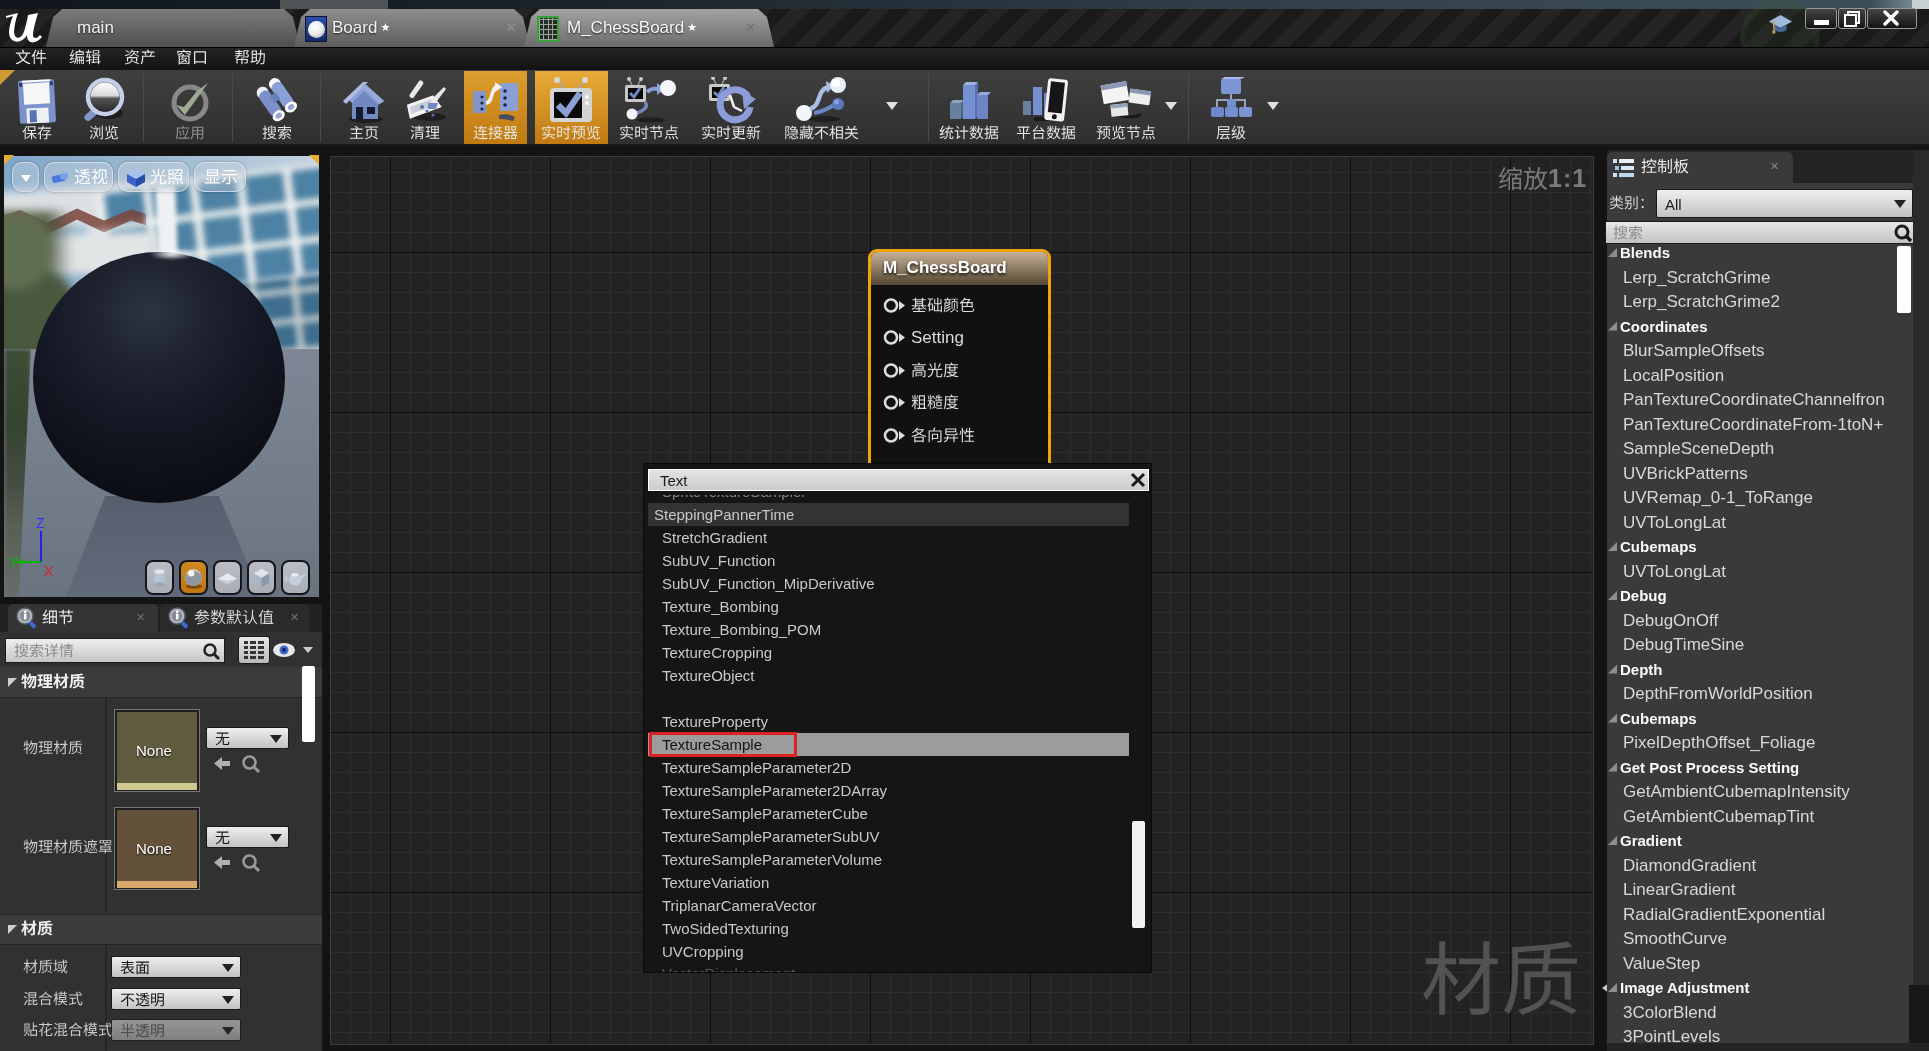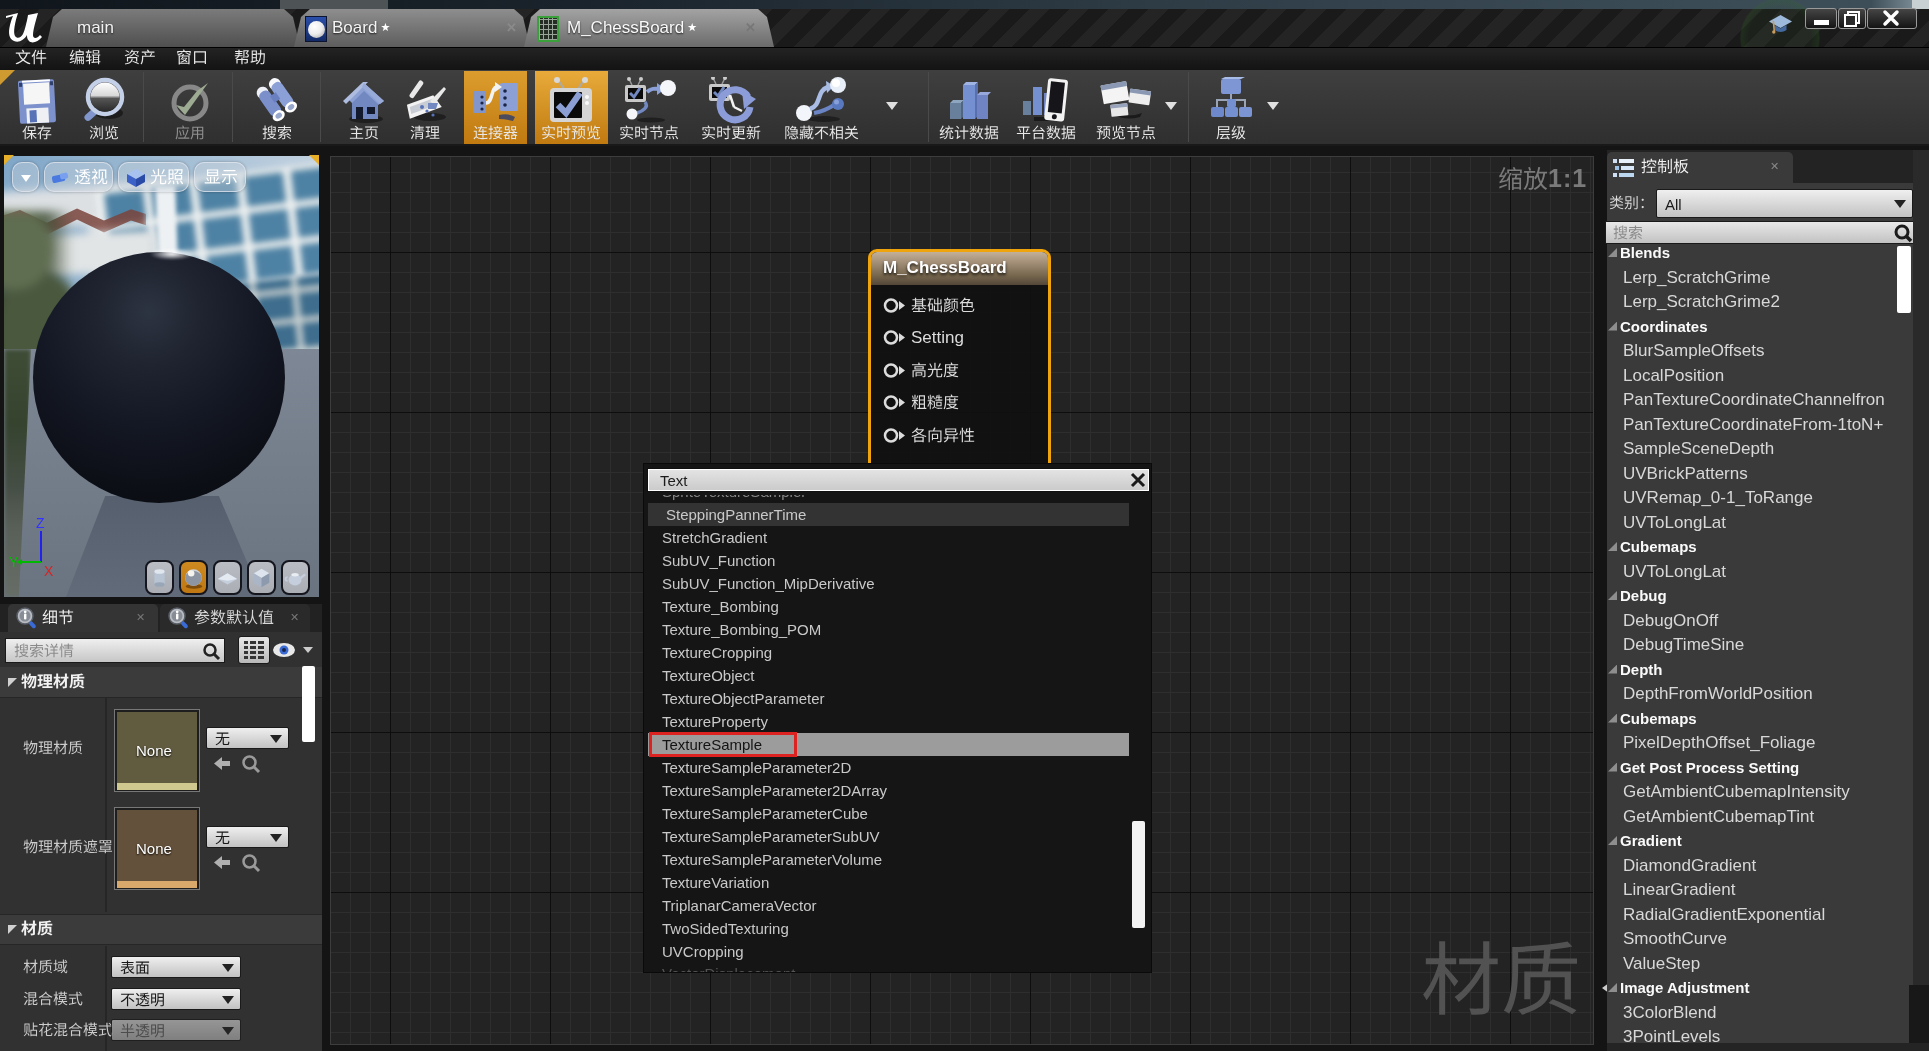--- a/index.html
+++ b/index.html
@@ -694,21 +694,21 @@
     <div class="abs" style="left:3px;top:4px;width:503px;height:24px;background:linear-gradient(#e4e4e4,#cacaca);border:1px solid #101010;box-shadow:inset 0 0 0 1px #fff">
       <div class="abs" style="left:12px;top:3px;font-size:15px;color:#1c1c1c">Text</div>
       <svg class="abs" style="left:482px;top:3px" width="16" height="16" viewBox="0 0 16 16">
         <path d="M2 2 L14 14 M14 2 L2 14" stroke="#1a1a1a" stroke-width="3"></path>
       </svg>
     </div>
 <div class="abs" style="left:4px;top:31px;width:481px;height:8px;overflow:hidden">
       <div style="margin-top:-12px;padding-left:14px;font-size:15px;color:#888">SpriteTextureSampler</div>
     </div>
 <div class="abs" style="left:4px;top:39px;width:481px;height:23px;background:#333333;">
-      <div style="padding-left:18px;font-size:15px;line-height:23px;color:#c9c9c9">SteppingPannerTime</div>
+      <div style="padding-left:6px;font-size:15px;line-height:23px;color:#c9c9c9">SteppingPannerTime</div>
     </div>
 <div class="abs" style="left:4px;top:62px;width:481px;height:23px;">
       <div style="padding-left:14px;font-size:15px;line-height:23px;color:#c9c9c9">StretchGradient</div>
     </div>
 <div class="abs" style="left:4px;top:85px;width:481px;height:23px;">
       <div style="padding-left:14px;font-size:15px;line-height:23px;color:#c9c9c9">SubUV_Function</div>
     </div>
 <div class="abs" style="left:4px;top:131px;width:481px;height:23px;">
       <div style="padding-left:14px;font-size:15px;line-height:23px;color:#c9c9c9">Texture_Bombing</div>
     </div>
@@ -716,23 +716,20 @@
       <div style="padding-left:14px;font-size:15px;line-height:23px;color:#c9c9c9">SubUV_Function_MipDerivative</div>
     </div>
 <div class="abs" style="left:4px;top:154px;width:481px;height:23px;">
       <div style="padding-left:14px;font-size:15px;line-height:23px;color:#c9c9c9">Texture_Bombing_POM</div>
     </div>
 <div class="abs" style="left:4px;top:177px;width:481px;height:23px;">
       <div style="padding-left:14px;font-size:15px;line-height:23px;color:#c9c9c9">TextureCropping</div>
     </div>
 <div class="abs" style="left:4px;top:200px;width:481px;height:23px;">
       <div style="padding-left:14px;font-size:15px;line-height:23px;color:#c9c9c9">TextureObject</div>
-    </div>
-<div class="abs" style="left:4px;top:223px;width:481px;height:23px;">
-      <div style="padding-left:14px;font-size:15px;line-height:23px;color:#c9c9c9">TextureObjectParameter</div>
     </div>
 <div class="abs" style="left:4px;top:246px;width:481px;height:23px;">
       <div style="padding-left:14px;font-size:15px;line-height:23px;color:#c9c9c9">TextureProperty</div>
     </div>
 <div class="abs" style="left:4px;top:269px;width:481px;height:23px;background:#9c9c9c;color:#141414;">
       <div style="padding-left:14px;font-size:15px;line-height:23px;color:#141414">TextureSample</div>
     </div>
 <div class="abs" style="left:4px;top:292px;width:481px;height:23px;">
       <div style="padding-left:14px;font-size:15px;line-height:23px;color:#c9c9c9">TextureSampleParameter2D</div>
     </div>

